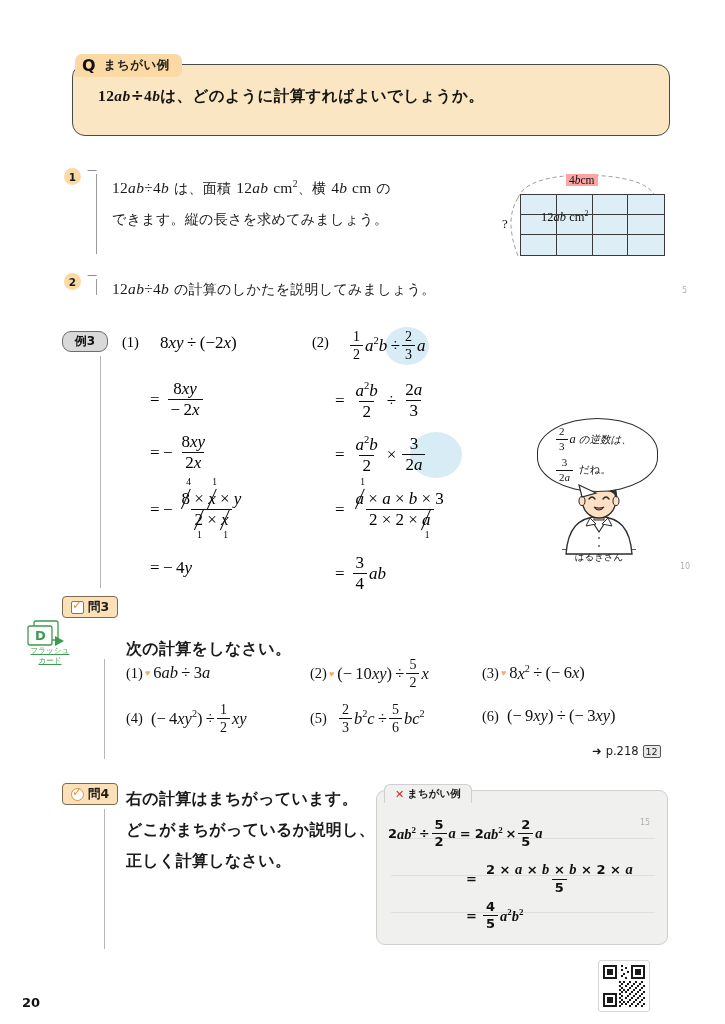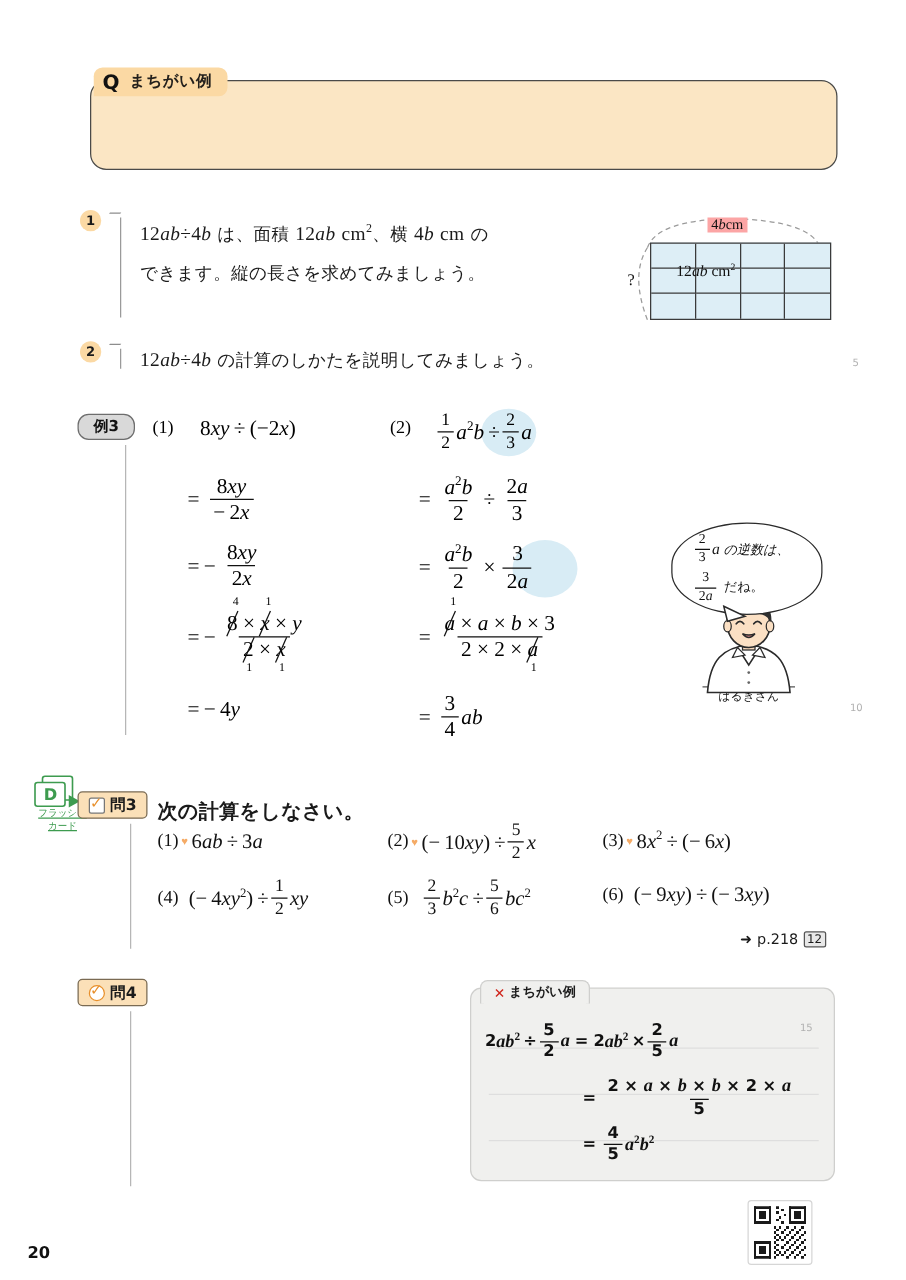--- a/index.html
+++ b/index.html
@@ -181,20 +181,23 @@
 </head>
 <body>
 
 <div class="page">
 
   <div class="qbox"></div>
   <div class="qtab">
     <span class="qletter">Q</span>
     <span class="qlabel">まちがい例</span>
   </div>
+  <div class="qtext">
+    <span class="mn">12</span><span class="mi">ab</span><span>÷</span><span class="mn">4</span><span class="mi">b</span><span class="jp">は、どのように計算すればよいでしょうか。</span>
+  </div>
 
   <div class="numcirc" style="left:64px; top:168px;">1</div>
   <div class="bracket" style="left:88px; top:170px;">
     <span style="position:absolute;left:8px;top:4px;display:block;width:0;height:80px;border-left:1.1px solid #9a9a9a;"></span>
   </div>
   <div class="itemtext" style="left:112px; top:168px;">
     <div>
       <span class="mn">12</span><span class="mi">ab</span><span class="mn">÷4</span><span class="mi">b</span> は、面積 <span class="mn">12</span><span class="mi">ab</span> <span class="mn">cm<span class="sup">2</span></span>、横 <span class="mn">4</span><span class="mi">b</span> <span class="mn">cm</span> の
     </div>
     <div>できます。縦の長さを求めてみましょう。</div>
@@ -398,21 +401,21 @@
     <rect x="12" y="3" width="24" height="19" rx="2" fill="#fff" stroke="#3d9b4f" stroke-width="1.3"></rect>
     <rect x="6" y="8" width="24" height="19" rx="2" fill="#fff" stroke="#3d9b4f" stroke-width="1.3"></rect>
     <text x="13" y="22" font-family="DejaVu Sans, sans-serif" font-size="13" font-weight="bold" fill="#3d9b4f">D</text>
     <path d="M 33,18 L 42,23 L 33,28 Z" fill="#3d9b4f"></path>
   </svg>
   <div class="fc-label">
     <div>フラッシュ</div>
     <div>カード</div>
   </div>
 
-  <div class="badge-mon" style="left:62px; top:633px;justify-content:space-between;">
+  <div class="badge-mon" style="left:62px; top:596px;justify-content:space-between;">
     <span class="chk"></span>
     <span>問3</span>
   </div>
   <div class="vrule" style="left:104px; top:659px; height:100px;"></div>
   <div class="q-text" style="left:126px; top:633px;">次の計算をしなさい。</div>
 
   <div class="ex-item" style="left:126px; top:663px;">
     <span class="num-lbl">(1)</span>
       <span class="heart">♥</span>
     <span class="mn">6</span>
@@ -480,20 +483,25 @@
     <span>➜</span>
     <span>p.218</span>
     <span class="boxnum">12</span>
   </div>
 
   <div class="badge-mon" style="left:62px; top:783px;">
     <span class="chk round"></span>
     <span>問4</span>
   </div>
   <div class="vrule" style="left:104px; top:809px; height:140px;"></div>
+  <div class="q-text" style="left:126px; top:783px;">
+    <div>右の計算はまちがっています。</div>
+    <div>どこがまちがっているか説明し、</div>
+    <div>正しく計算しなさい。</div>
+  </div>
 
   <div class="mbox">
     <div class="mrule" style="top:47px;"></div>
     <div class="mrule" style="top:84px;"></div>
     <div class="mrule" style="top:121px;"></div>
   </div>
   <div class="mtab">
     <span class="xm">✕</span>
     <span>まちがい例</span>
   </div>

